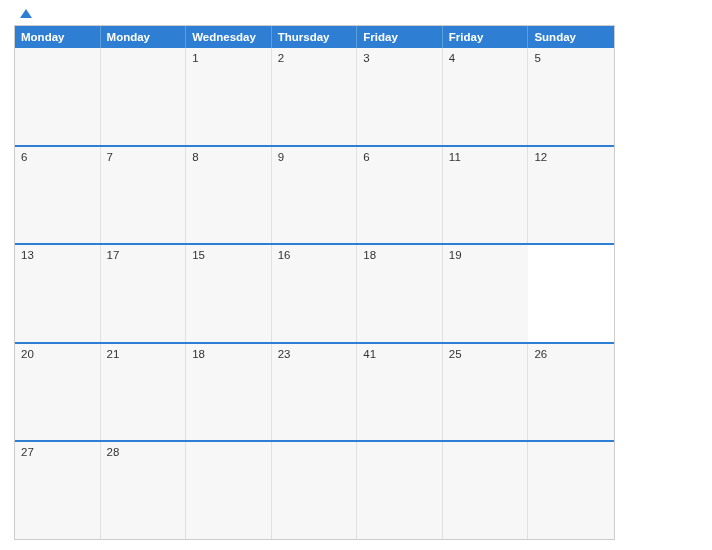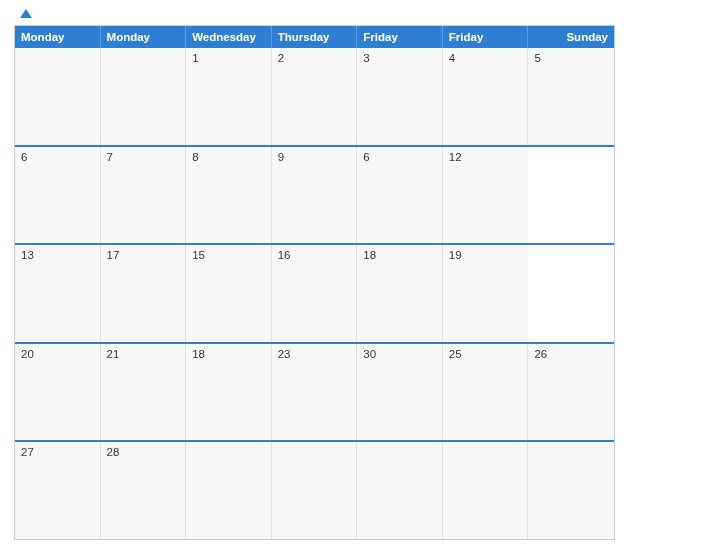--- a/index.html
+++ b/index.html
@@ -81,21 +81,20 @@
     .cal-header-cell {
       color: #fff;
       font-size: 11.5px;
       font-weight: bold;
       padding: 5px 6px;
       border-right: 1px solid #5a9fd8;
       text-align: left;
     }
     .cal-header-cell:last-child {
       border-right: none;
-      text-align: right;
     }
     .cal-body {
       flex: 1;
       display: flex;
       flex-direction: column;
     }
     .cal-week {
       flex: 1;
       display: grid;
       grid-template-columns: repeat(7, 1fr);
@@ -183,20 +182,23 @@
           <div class="cal-cell">
             <span class="day-num">8</span>
           </div>
           <div class="cal-cell">
             <span class="day-num">9</span>
           </div>
           <div class="cal-cell">
             <span class="day-num">6</span>
           </div>
           <div class="cal-cell">
+            <span class="day-num">11</span>
+          </div>
+          <div class="cal-cell">
             <span class="day-num">12</span>
           </div>
         </div>
         <div class="cal-week">
           <div class="cal-cell">
             <span class="day-num">13</span>
           </div>
           <div class="cal-cell">
             <span class="day-num">17</span>
           </div>
@@ -220,21 +222,21 @@
           <div class="cal-cell">
             <span class="day-num">21</span>
           </div>
           <div class="cal-cell">
             <span class="day-num">18</span>
           </div>
           <div class="cal-cell">
             <span class="day-num">23</span>
           </div>
           <div class="cal-cell">
-            <span class="day-num">30</span>
+            <span class="day-num">41</span>
           </div>
           <div class="cal-cell">
             <span class="day-num">25</span>
           </div>
           <div class="cal-cell">
             <span class="day-num">26</span>
           </div>
         </div>
         <div class="cal-week">
           <div class="cal-cell">

